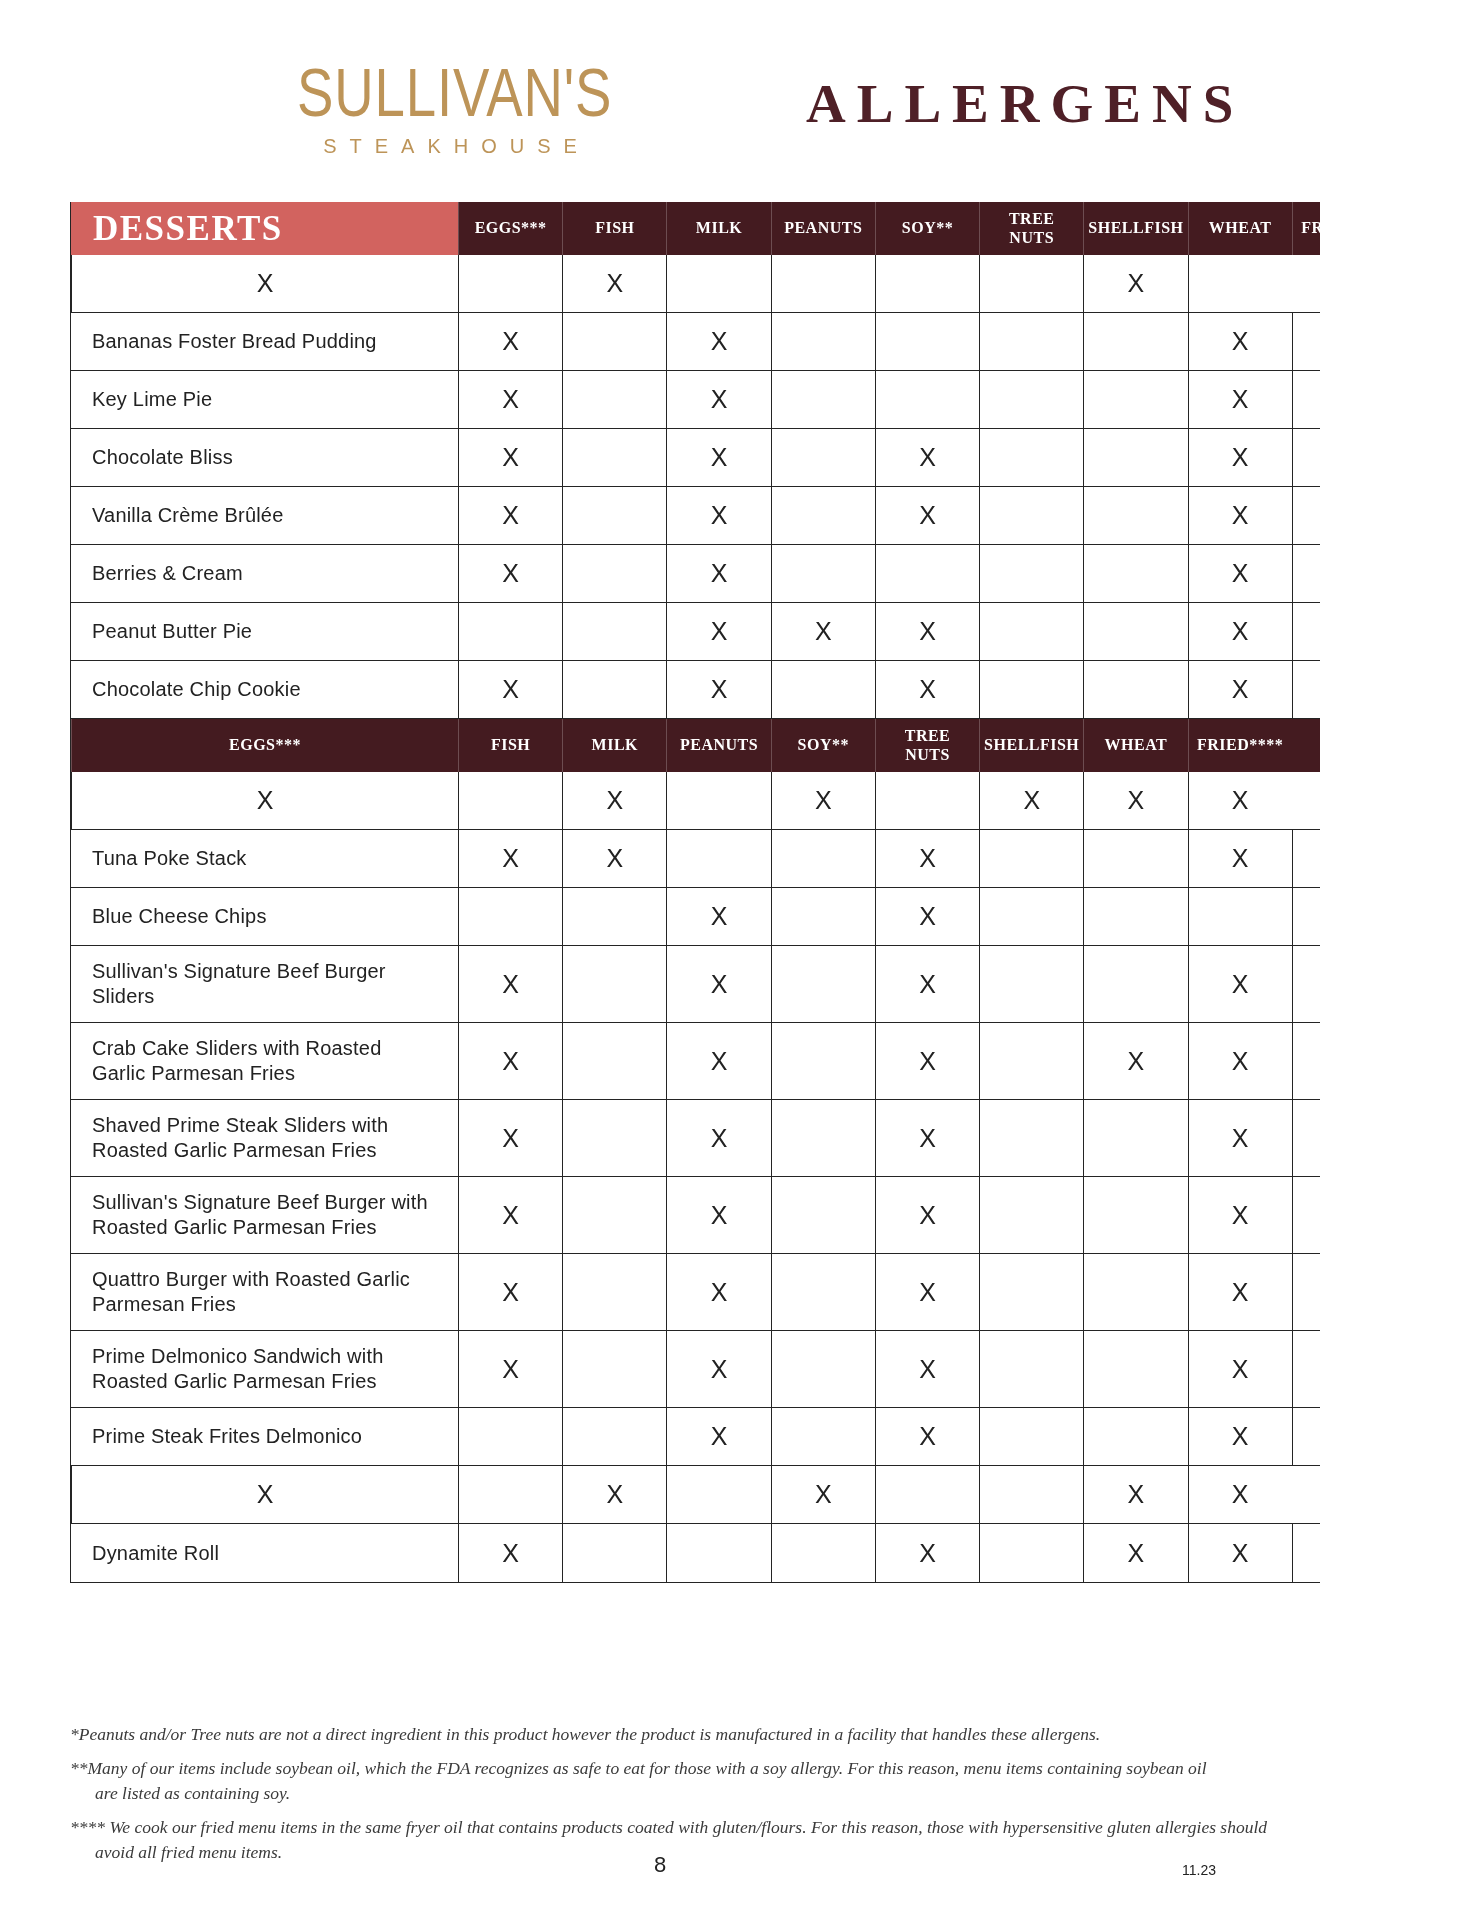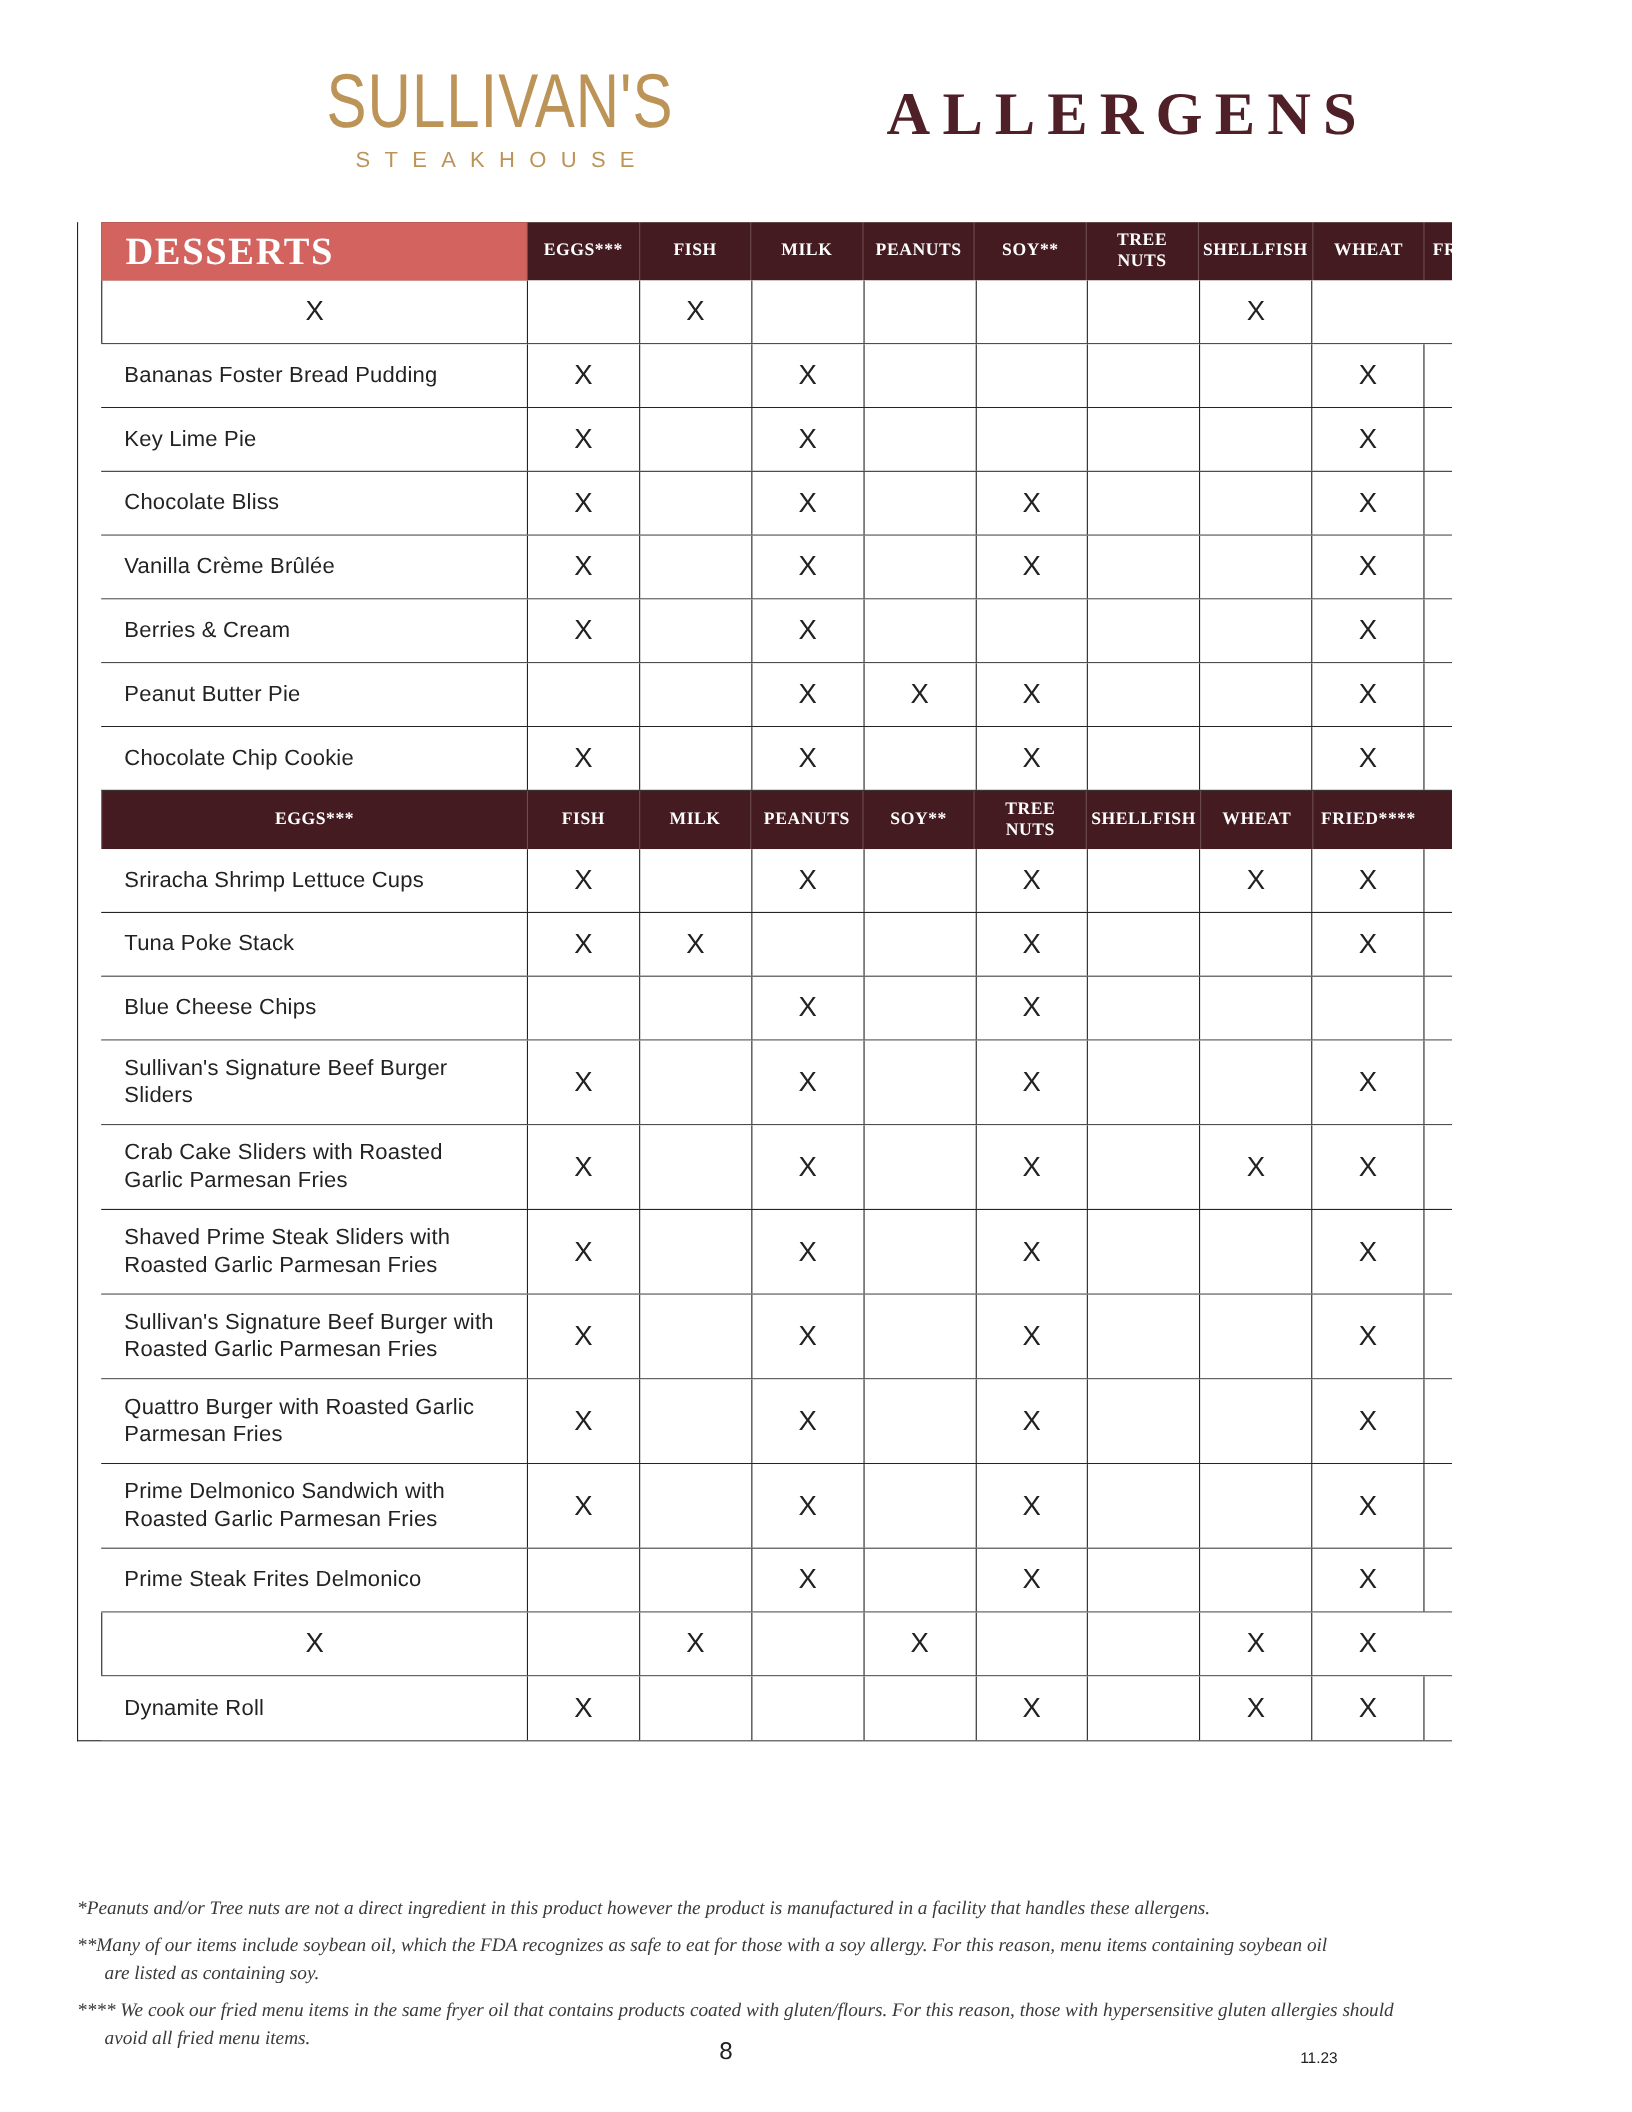--- a/index.html
+++ b/index.html
@@ -38,21 +38,20 @@
     letter-spacing:11px; color:#4f2027;
     white-space:nowrap;
   }
 
   
   .allergen-table {
     position:absolute; left:70px; top:202px; width:1327px;
     border-left:1px solid #242424;
     border-right:1px solid #242424;
     border-bottom:1px solid #242424;
-    padding-left:21px;
   }
   .thead {
     display:grid;
     grid-template-columns:387px repeat(9, 1fr);
     height:53px;
     background:#441b20;
   }
   .ttitle {
     background:#d2635f;
     display:flex; align-items:center;
@@ -249,21 +248,20 @@
           <div class="col-head">PEANUTS</div>
           <div class="col-head">SOY**</div>
           <div class="col-head">TREE
 NUTS</div>
           <div class="col-head">SHELLFISH</div>
           <div class="col-head">WHEAT</div>
           <div class="col-head">FRIED****</div>
         </div>
     <div class="tbody">
           <div class="trow">
-            <div class="item-cell">Sriracha Shrimp Lettuce Cups</div>
             <div class="mark-cell">X</div>
             <div class="mark-cell"></div>
             <div class="mark-cell">X</div>
             <div class="mark-cell"></div>
             <div class="mark-cell">X</div>
             <div class="mark-cell"></div>
             <div class="mark-cell">X</div>
             <div class="mark-cell">X</div>
             <div class="mark-cell">X</div>
           </div>

